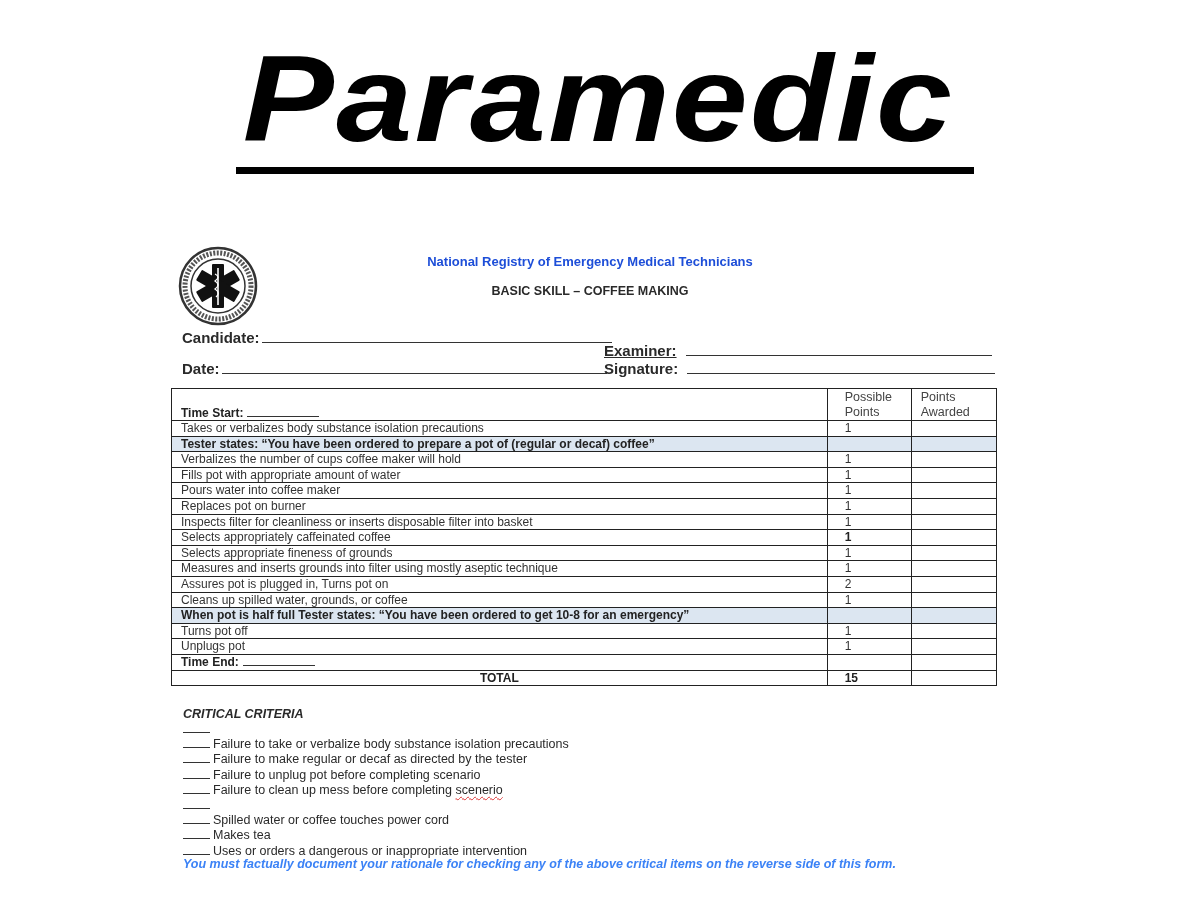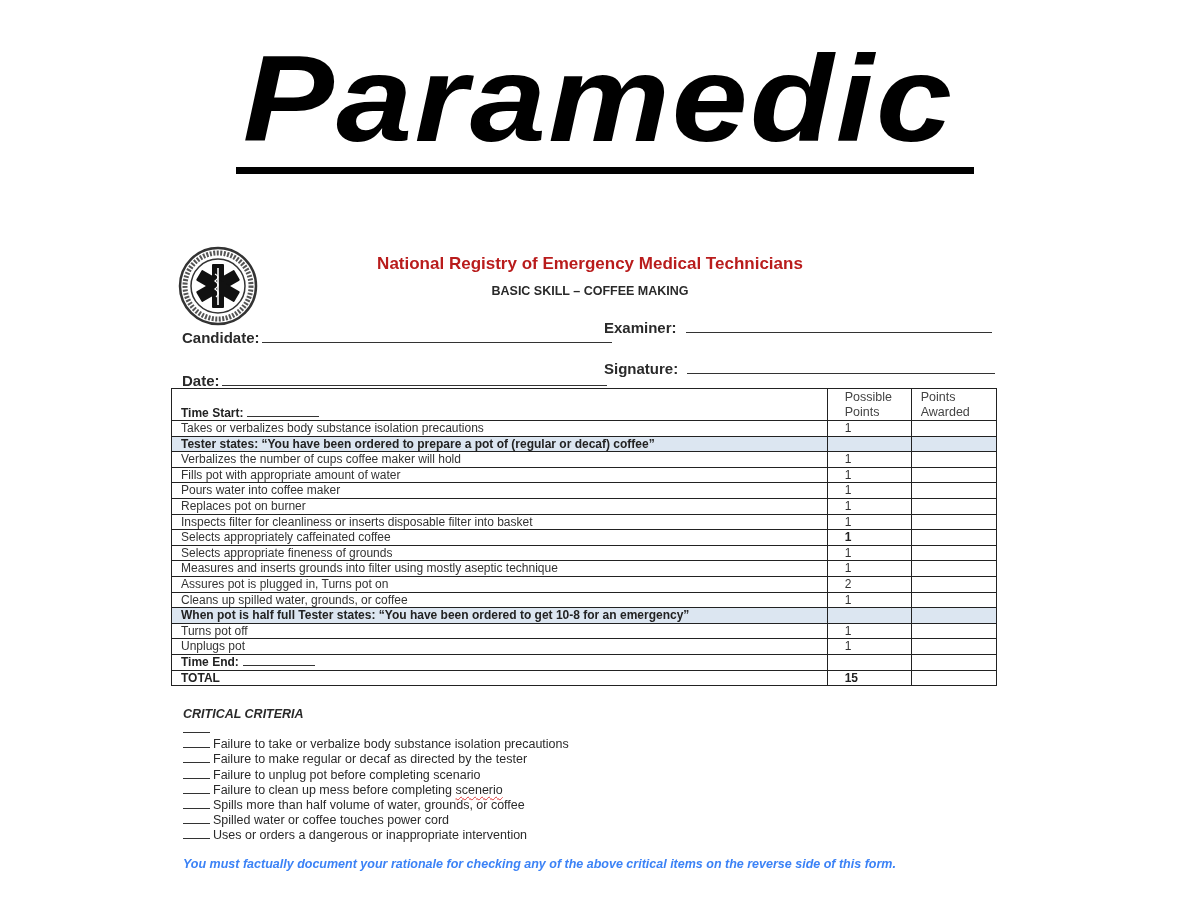--- a/index.html
+++ b/index.html
@@ -14,21 +14,21 @@
     transform: scaleX(1.12); transform-origin: 612px 0;
   }
   .title-rule {
     position: absolute; left: 236px; top: 167px; width: 738px; height: 7px; background: #000;
   }
   .logo {
     position: absolute; left: 178px; top: 246px; width: 80px; height: 80px;
   }
   .org-name {
     position: absolute; left: 340px; top: 254px; width: 700px; text-align: center;
-    font-size: 17px; font-weight: bold; color: #b91c1c;
+    font-size: 13px; font-weight: bold; color: #1d4ed8;
     left: 240px;
   }
   .skill-name {
     position: absolute; left: 240px; top: 284px; width: 700px; text-align: center;
     font-size: 12.5px; font-weight: bold; color: #2a2a2a;
   }
   .field-line {
     position: absolute; font-size: 15px; font-weight: bold; color: #2a2a2a; white-space: nowrap;
   }
   .blank {
@@ -42,21 +42,21 @@
     border: 1.2px solid #222; padding: 0 0 0 9px; height: 14.6px; line-height: 14.6px;
     white-space: nowrap; overflow: hidden;
   }
   .form-table td.c-desc { width: 651px; }
   .form-table td.c-pos { width: 68px; padding-left: 17px; }
   .form-table td.c-awd { width: 78px; padding-left: 9px; }
   .form-table tr.header-row td { height: 30px; line-height: 14.5px; vertical-align: bottom; }
   .form-table tr.header-row td.c-pos, .form-table tr.header-row td.c-awd { vertical-align: top; padding-top: 1px; color: #444; font-size: 12.5px; }
   .form-table tr.shaded td { background: #dce6f1; font-weight: bold; color: #222; }
   .form-table .bold { font-weight: bold; color: #222; }
-  .form-table td.total-label { text-align: left; padding-right: 9px; font-weight: bold; color: #222; }
+  .form-table td.total-label { text-align: center; padding-right: 9px; font-weight: bold; color: #222; }
   .form-table td.total-val { font-weight: bold; color: #222; }
   .inline-blank {
     display: inline-block; border-bottom: 1.3px solid #333; width: 72px; height: 10px; margin-left: 4px;
   }
   .critical {
     position: absolute; left: 183px; top: 707px; font-size: 12.5px; color: #2a2a2a;
   }
   .critical .crit-head { font-weight: bold; font-style: italic; line-height: 15px; }
   .critical .crit-item { line-height: 15.2px; white-space: nowrap; }
   .critical .crit-blank {
@@ -86,24 +86,24 @@
   <line x1="40" y1="22" x2="40" y2="59" stroke="#fff" stroke-width="1.6"></line>
   <path d="M37 28 Q43 31 37 35 Q43 39 37 43 Q43 47 38 51" fill="none" stroke="#fff" stroke-width="1.3"></path>
 </svg>
 
 <div class="org-name">National Registry of Emergency Medical Technicians</div>
 <div class="skill-name">BASIC SKILL – COFFEE MAKING</div>
 
 <div class="field-line" style="left:182px; top:329px;">
   <span>Candidate:</span><span class="blank" style="width:350px; margin-left:2px;"></span>
 </div>
-<div class="field-line" style="left:604px; top:319px;">
+<div class="field-line" style="left:604px; top:342px;text-decoration:underline;">
   <span>Examiner:</span><span class="blank" style="width:306px; margin-left:9px;"></span>
 </div>
-<div class="field-line" style="left:182px; top:360px;margin-top:12px;">
+<div class="field-line" style="left:182px; top:360px;">
   <span>Date:</span><span class="blank" style="width:385px; margin-left:2px;"></span>
 </div>
 <div class="field-line" style="left:604px; top:360px;">
   <span>Signature:</span><span class="blank" style="width:308px; margin-left:9px;"></span>
 </div>
 
 <table class="form-table">
   <tbody>
       <tr class="header-row">
     <td class="c-desc bold">
@@ -208,18 +208,19 @@
 </tbody>
   </table>
 
 <div class="critical">
   <div class="crit-head">CRITICAL CRITERIA</div>
   <div class="crit-item"><span class="crit-blank"></span></div>
   <div class="crit-item"><span class="crit-blank"></span><span>Failure to take or verbalize body substance isolation precautions</span></div>
   <div class="crit-item"><span class="crit-blank"></span><span>Failure to make regular or decaf as directed by the tester</span></div>
   <div class="crit-item"><span class="crit-blank"></span><span>Failure to unplug pot before completing scenario</span></div>
   <div class="crit-item"><span class="crit-blank"></span><span>Failure to clean up mess before completing</span> <span class="spell">scenerio</span></div>
-  <div class="crit-item"><span class="crit-blank"></span><span>Spills more than half volume of water, grounds, or coffee</span></div>
+  <div class="crit-item"><span class="crit-blank"></span></div>
   <div class="crit-item"><span class="crit-blank"></span><span>Spilled water or coffee touches power cord</span></div>
+  <div class="crit-item"><span class="crit-blank"></span><span>Makes tea</span></div>
   <div class="crit-item"><span class="crit-blank"></span><span>Uses or orders a dangerous or inappropriate intervention</span></div>
 </div>
 
 <div class="footer-note">You must factually document your rationale for checking any of the above critical items on the reverse side of this form.</div>
 
 </body></html>

